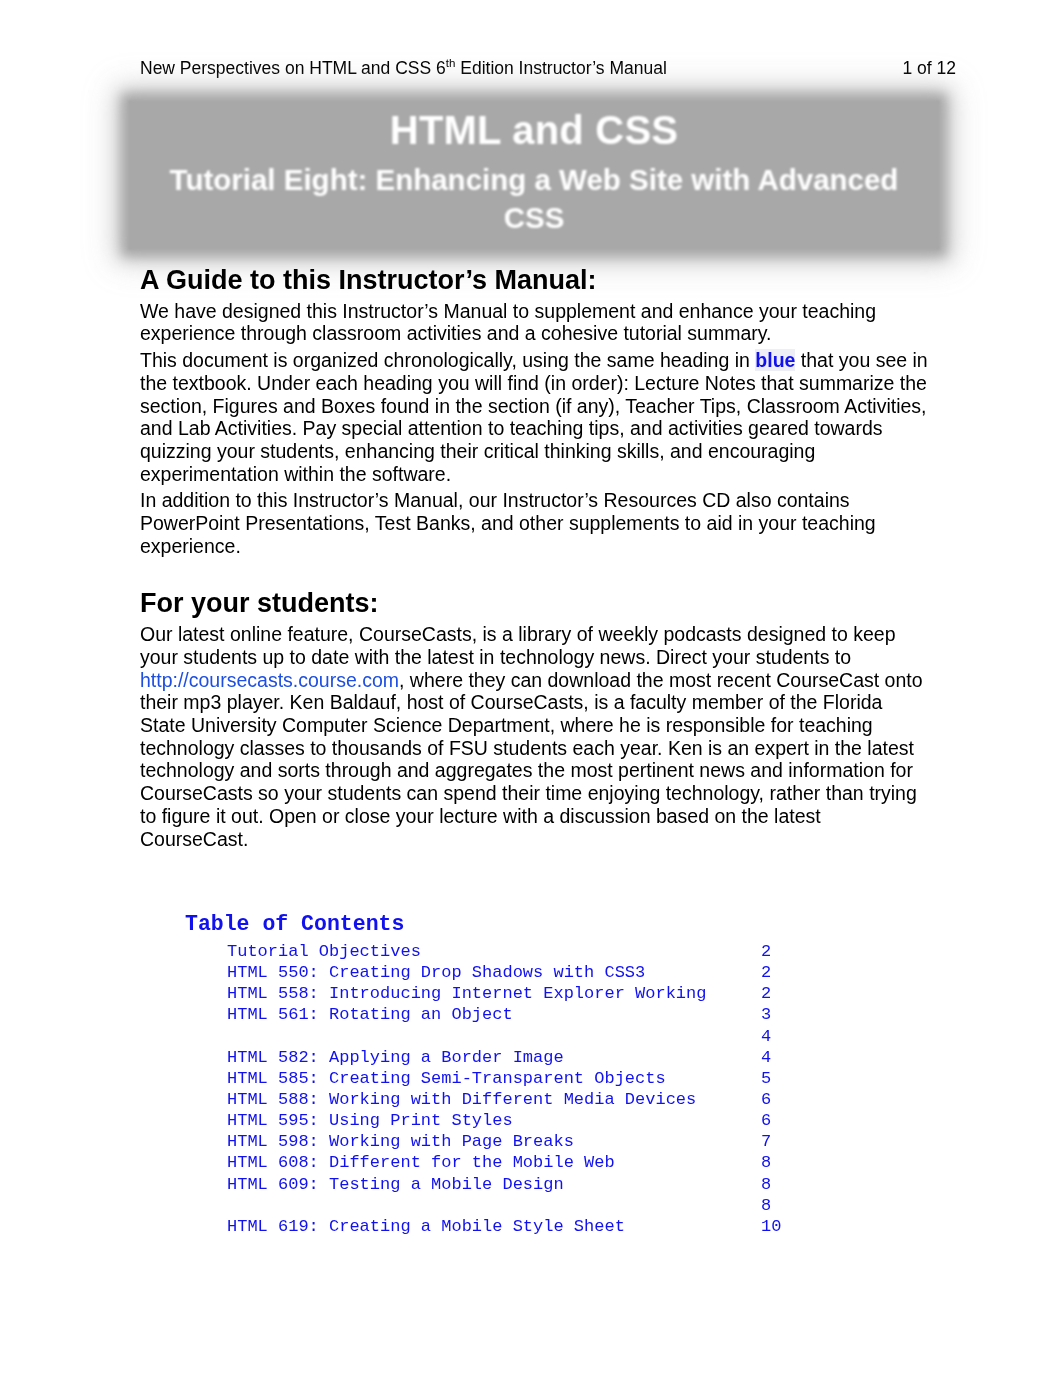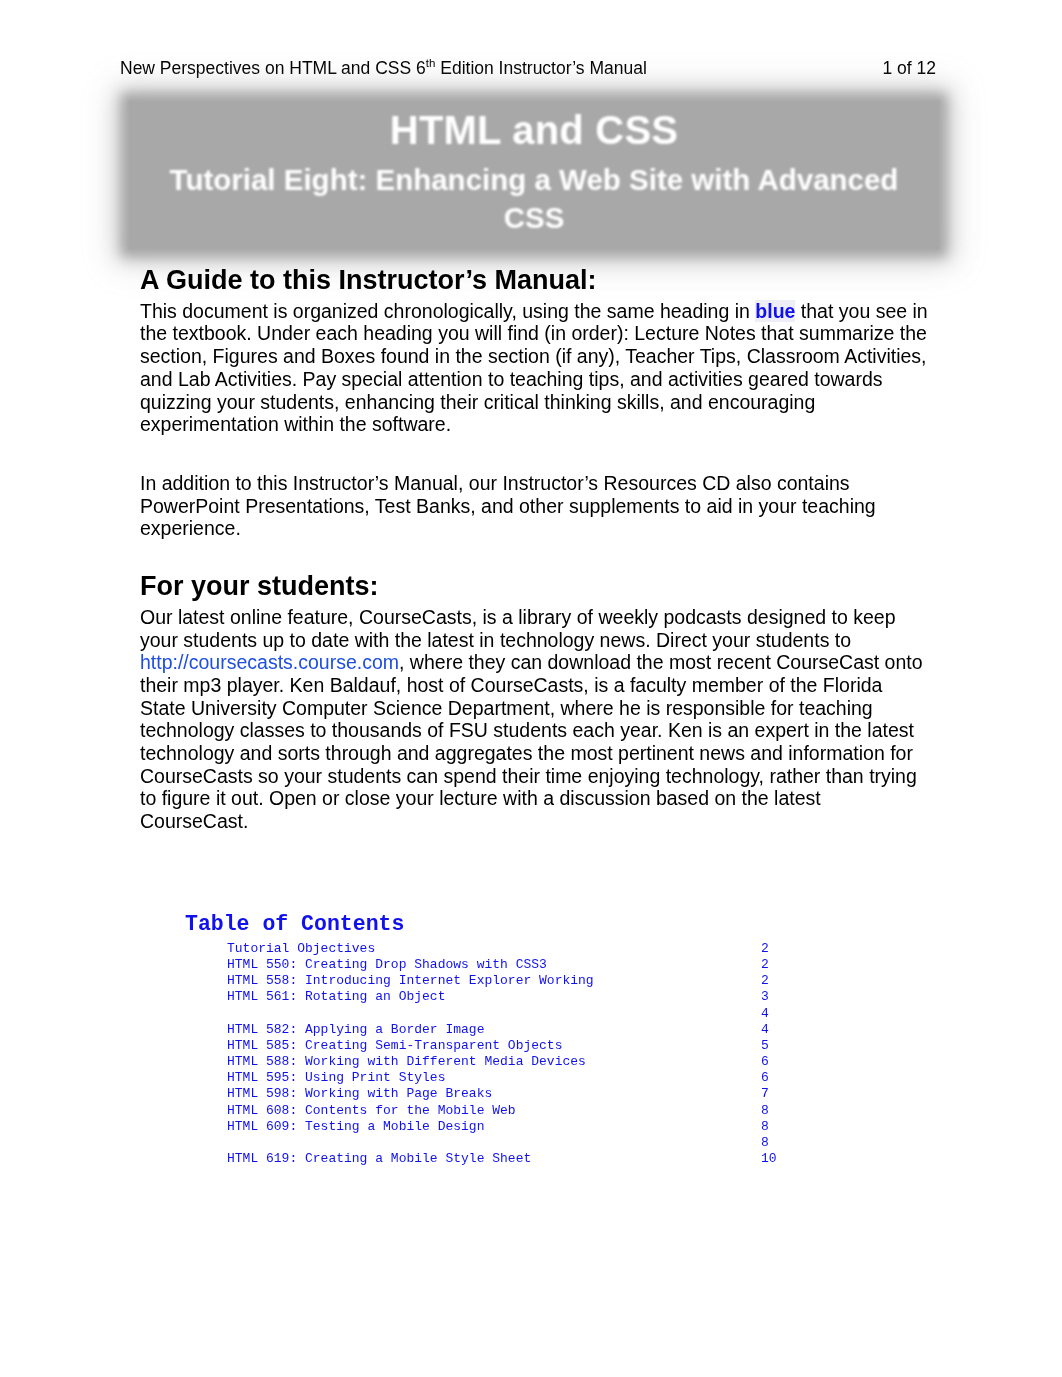--- a/index.html
+++ b/index.html
@@ -13,21 +13,21 @@
     font-family: "Liberation Sans", sans-serif;
     color: #000000;
     position: relative;
     overflow: hidden;
   }
 
   
   .page-header {
     position: absolute;
     top: 58px;
-    left: 120px;
+    left: 140px;
     width: 816px;
     display: flex;
     justify-content: space-between;
     align-items: center;
     font-size: 17.5px;
     line-height: 1.2;
     color: #000;
   }
   .page-header .doc-title { white-space: nowrap; }
   .page-header .doc-title sup {
@@ -90,21 +90,21 @@
     color: #000;
   }
   h2.section-head.spaced { margin-top: 30px; }
   p.body-text {
     font-size: 19.5px;
     line-height: 1.165;
     margin: 0;
     color: #000;
     text-align: left;
   }
-  p.body-text + p.body-text { margin-top: 36px; }
+  p.body-text + p.body-text { margin-top: 4px; }
 
   .kw-blue {
     color: #1111ee;
     font-weight: bold;
     background: linear-gradient(rgba(235,235,245,0.85), rgba(235,235,245,0.85));
   }
   a.link-blue {
     color: #1e4fe0;
     text-decoration: none;
   }
@@ -125,21 +125,21 @@
     margin: 0 0 3px 0;
   }
   .toc-list {
     margin: 0;
     padding: 0 0 0 42px;
     list-style: none;
   }
   .toc-row {
     display: flex;
     align-items: baseline;
-    font-size: 13px;
+    font-size: 17px;
     line-height: 1.245;
     color: #1111ee;
   }
   .toc-label {
     flex: 0 0 auto;
     white-space: nowrap;
   }
   .toc-filler { flex: 1 1 auto; }
   .toc-page {
     flex: 0 0 44px;
@@ -157,20 +157,21 @@
 
 <div class="title-banner">
   <div class="banner-line1">HTML and CSS</div>
   <div class="banner-line2">Tutorial Eight: Enhancing a Web Site with Advanced CSS</div>
 </div>
 
 <div class="content">
 
   <h2 class="section-head">A Guide to this Instructor’s Manual:</h2>
 
+  <p class="body-text">We have designed this Instructor’s Manual to supplement and enhance your teaching experience through classroom activities and a cohesive tutorial summary.</p>
 
   <p class="body-text"><span>This document is organized chronologically, using the same heading in </span><span class="kw-blue">blue</span><span> that you see in the textbook. Under each heading you will find (in order): Lecture Notes that summarize the section, Figures and Boxes found in the section (if any), Teacher Tips, Classroom Activities, and Lab Activities. Pay special attention to teaching tips, and activities geared towards quizzing your students, enhancing their critical thinking skills, and encouraging experimentation within the software.</span></p>
 
   <p class="body-text">In addition to this Instructor’s Manual, our Instructor’s Resources CD also contains PowerPoint Presentations, Test Banks, and other supplements to aid in your teaching experience.</p>
 
   <h2 class="section-head spaced">For your students:</h2>
 
   <p class="body-text"><span>Our latest online feature, CourseCasts, is a library of weekly podcasts designed to keep your students up to date with the latest in technology news. Direct your students to </span><a class="link-blue" href="#">http://coursecasts.course.com</a><span>, where they can download the most recent CourseCast onto their mp3 player. Ken Baldauf, host of CourseCasts, is a faculty member of the Florida State University Computer Science Department, where he is responsible for teaching technology classes to thousands of FSU students each year. Ken is an expert in the latest technology and sorts through and aggregates the most pertinent news and information for CourseCasts so your students can spend their time enjoying technology, rather than trying to figure it out. Open or close your lecture with a discussion based on the latest CourseCast.</span></p>
 
 </div>
@@ -221,21 +222,21 @@
         <span class="toc-label">HTML 595: Using Print Styles</span>
         <span class="toc-filler"></span>
         <span class="toc-page">6</span>
       </li>
       <li class="toc-row">
         <span class="toc-label">HTML 598: Working with Page Breaks</span>
         <span class="toc-filler"></span>
         <span class="toc-page">7</span>
       </li>
       <li class="toc-row">
-        <span class="toc-label">HTML 608: Contents for the Mobile Web</span>
+        <span class="toc-label">HTML 608: Different for the Mobile Web</span>
         <span class="toc-filler"></span>
         <span class="toc-page">8</span>
       </li>
       <li class="toc-row">
         <span class="toc-label">HTML 609: Testing a Mobile Design</span>
         <span class="toc-filler"></span>
         <span class="toc-page">8</span>
       </li>
       <li class="toc-row">
         <span class="toc-filler"></span>

